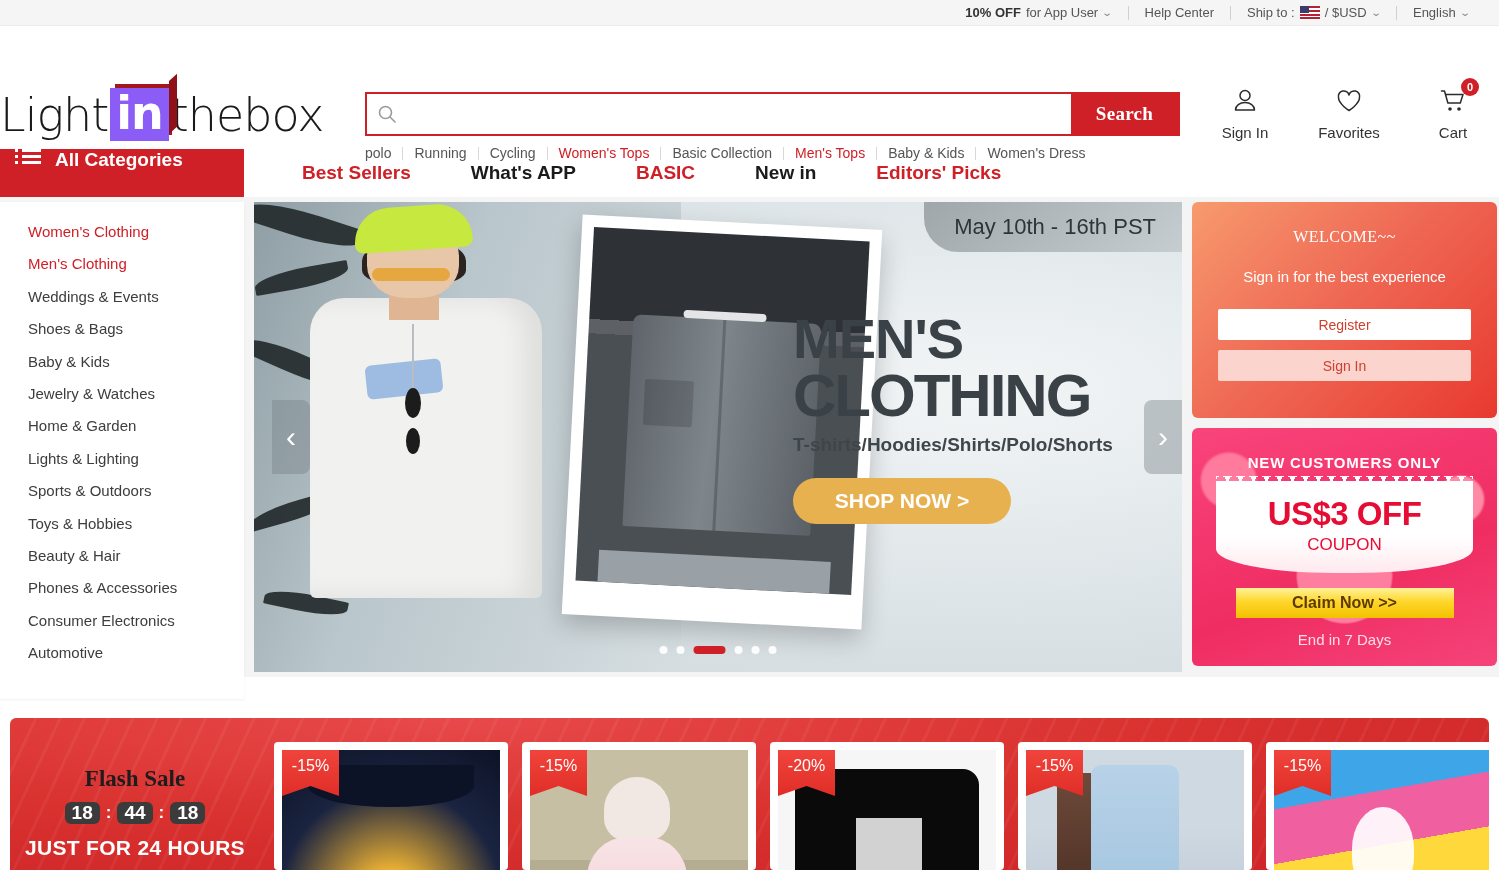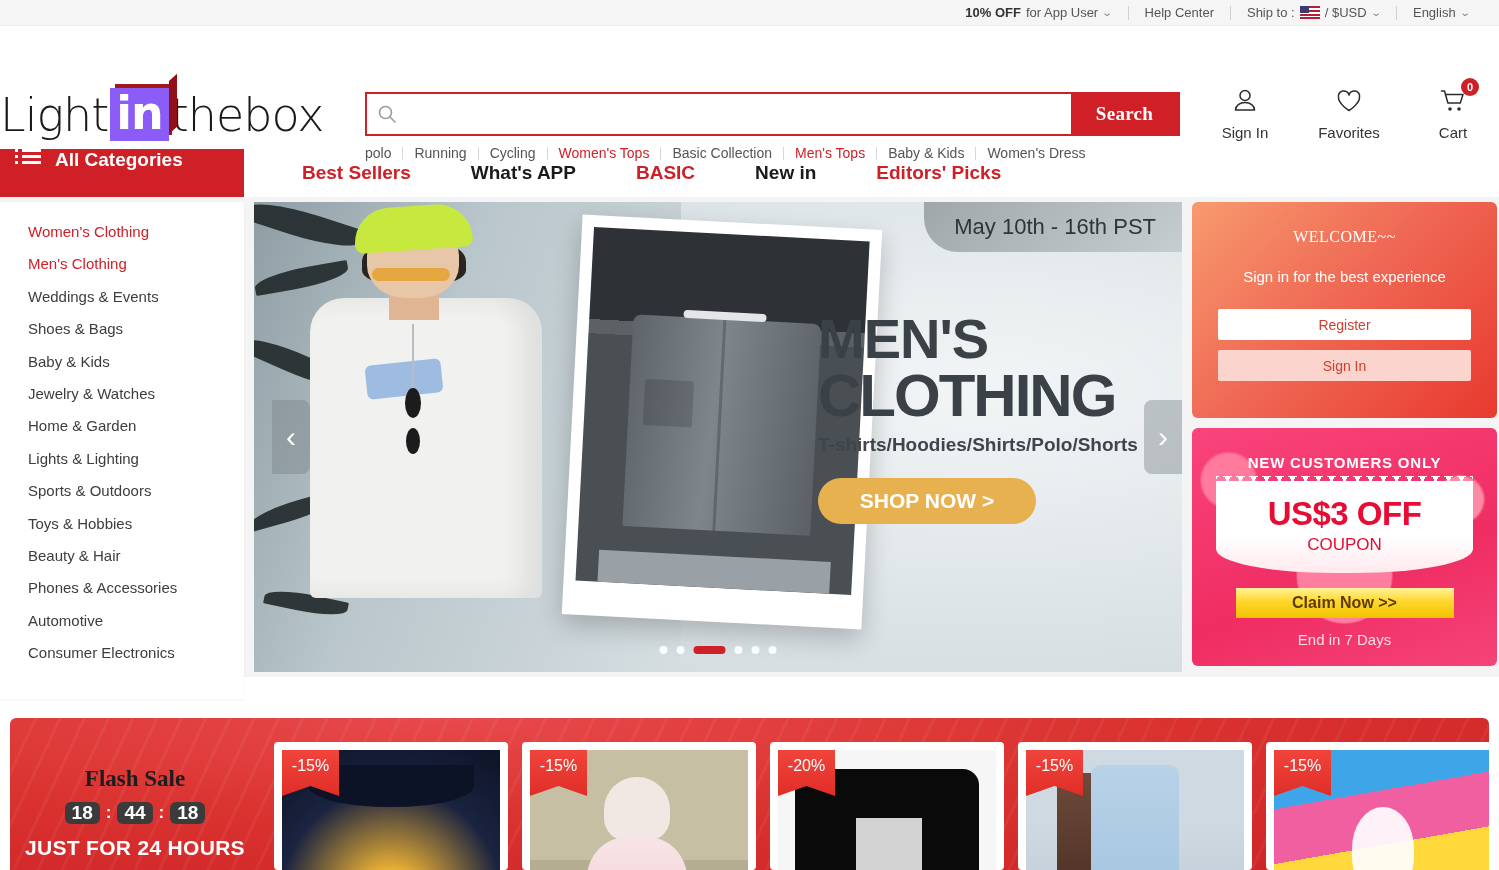--- a/index.html
+++ b/index.html
@@ -235,21 +235,21 @@
     background: #9aa1a6;
   }
   .ban-date {
     position: absolute; right: 0; top: 0;
     background: linear-gradient(135deg, rgba(150,158,162,.88), rgba(196,203,207,.92));
     color: #2f3437; font-size: 22px;
     padding: 12px 26px 12px 30px;
     border-bottom-left-radius: 34px;
     white-space: nowrap;
   }
-  .ban-text { position: absolute; left: 564px; top: 110px; width: 370px; }
+  .ban-text { position: absolute; left: 539px; top: 110px; width: 370px; }
   .ban-h1 {
     font-size: 56px; font-weight: bold; color: #3a4147;
     line-height: .98; letter-spacing: -1px;
   }
   .ban-h1 .l2 { font-size: 60px; letter-spacing: -2px; }
   .ban-sub {
     font-size: 19px; font-weight: bold; color: #3f464b;
     margin-top: 8px; white-space: nowrap;
   }
   .ban-offer {
@@ -540,22 +540,22 @@
     <div class="catitem">Weddings &amp; Events</div>
     <div class="catitem">Shoes &amp; Bags</div>
     <div class="catitem">Baby &amp; Kids</div>
     <div class="catitem">Jewelry &amp; Watches</div>
     <div class="catitem">Home &amp; Garden</div>
     <div class="catitem">Lights &amp; Lighting</div>
     <div class="catitem">Sports &amp; Outdoors</div>
     <div class="catitem">Toys &amp; Hobbies</div>
     <div class="catitem">Beauty &amp; Hair</div>
     <div class="catitem">Phones &amp; Accessories</div>
+    <div class="catitem">Consumer Electronics</div>
     <div class="catitem">Automotive</div>
-    <div class="catitem">Consumer Electronics</div>
   </div>
 
   <div class="banner">
     <div class="ban-photo">
       <div class="ban-bg"></div>
       <div class="ban-wall"></div>
       <div class="leaf" style="left:-10px;top:10px;width:120px;height:26px;transform:rotate(18deg)"></div>
       <div class="leaf" style="left:0px;top:66px;width:95px;height:20px;transform:rotate(-10deg)"></div>
       <div class="leaf" style="left:-14px;top:150px;width:110px;height:22px;transform:rotate(24deg)"></div>
       <div class="leaf" style="left:-6px;top:300px;width:90px;height:18px;transform:rotate(-16deg)"></div>

